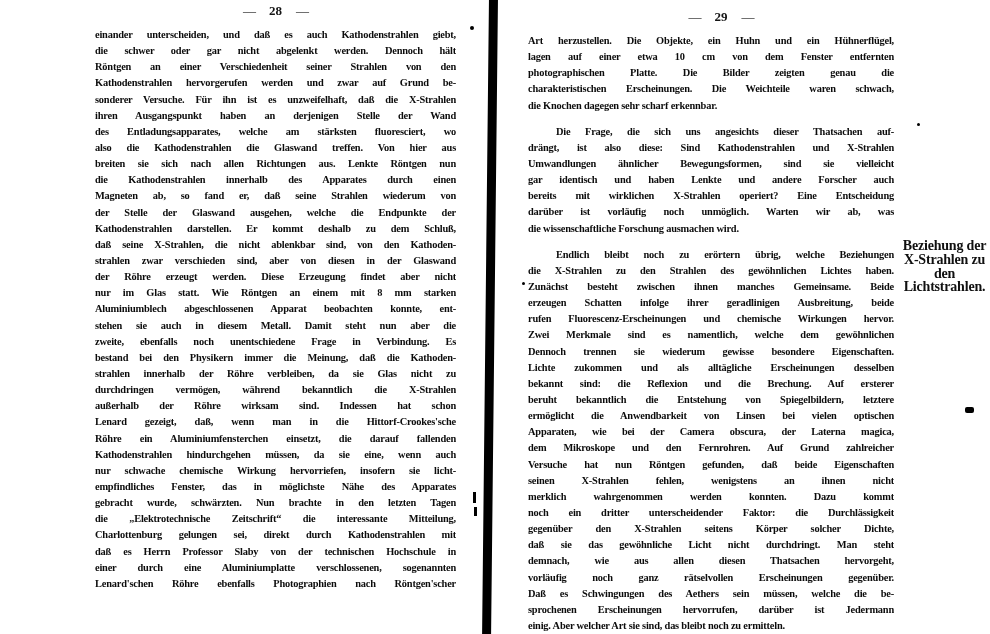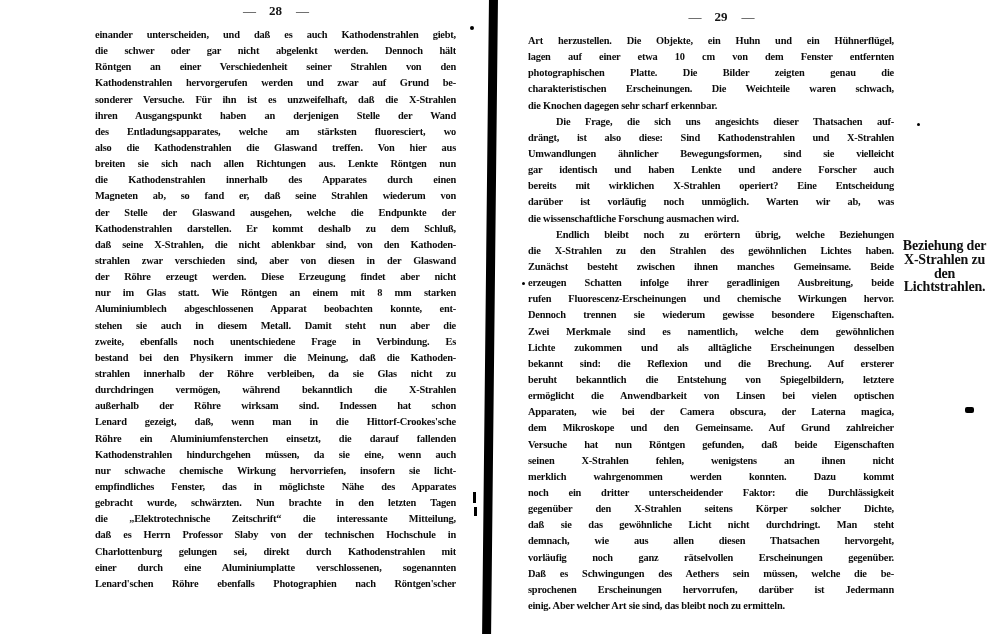--- a/index.html
+++ b/index.html
@@ -20,21 +20,21 @@
   
   .text-block{position:absolute;}
   .line{
     height:16.15px;line-height:16.15px;overflow:hidden;
     font-size:10.4px;font-weight:700;letter-spacing:-0.2px;
     text-align:justify;color:#0c0c0c;white-space:normal;
   }
   .line::after{content:"";display:inline-block;width:100%;height:0;}
   .line.para-end{text-align:left;}
   .line.para-end::after{content:none;}
-  .line.indent{text-indent:28px;}
+  .line.indent{text-indent:28px;margin-top:10px;}
 
   .block-left{left:95px;top:27px;width:361px;}
   .block-right{left:528px;top:33px;width:366px;}
   .header-left{left:95px;top:3px;width:361px;}
   .header-right{left:538px;top:9px;width:366px;}
 
   
   .margin-note{
     position:absolute;left:899px;top:239px;width:91px;
     font-size:14px;font-weight:700;line-height:13.8px;text-align:center;
@@ -97,22 +97,22 @@
       <div class="line">strahlen innerhalb der Röhre verbleiben, da sie Glas nicht zu</div>
       <div class="line">durchdringen vermögen, während bekanntlich die X-Strahlen</div>
       <div class="line">außerhalb der Röhre wirksam sind.  Indessen hat schon</div>
       <div class="line">Lenard gezeigt, daß, wenn man in die Hittorf-Crookes'sche</div>
       <div class="line">Röhre ein Aluminiumfensterchen einsetzt, die darauf fallenden</div>
       <div class="line">Kathodenstrahlen hindurchgehen müssen, da sie eine, wenn auch</div>
       <div class="line">nur schwache chemische Wirkung hervorriefen, insofern sie licht-</div>
       <div class="line">empfindliches Fenster, das in möglichste Nähe des Apparates</div>
       <div class="line">gebracht wurde, schwärzten.  Nun brachte in den letzten Tagen</div>
       <div class="line">die „Elektrotechnische Zeitschrift“ die interessante Mitteilung,</div>
+      <div class="line">Charlottenburg gelungen sei, direkt durch Kathodenstrahlen mit</div>
       <div class="line">daß es Herrn Professor Slaby von der technischen Hochschule in</div>
-      <div class="line">Charlottenburg gelungen sei, direkt durch Kathodenstrahlen mit</div>
       <div class="line">einer durch eine Aluminiumplatte verschlossenen, sogenannten</div>
       <div class="line">Lenard'schen Röhre ebenfalls Photographien nach Röntgen'scher</div>
     </div>
 
   <div class="gutter"></div>
   <div class="gutter-frag"></div>
 
   <div class="page-header header-right">
     <span class="dash">—</span>
     <span class="num">29</span>
@@ -130,28 +130,28 @@
       <div class="line">Umwandlungen ähnlicher Bewegungsformen, sind sie vielleicht</div>
       <div class="line">gar identisch und haben Lenkte und andere Forscher auch</div>
       <div class="line">bereits mit wirklichen X-Strahlen operiert?  Eine Entscheidung</div>
       <div class="line">darüber ist vorläufig noch unmöglich.  Warten wir ab, was</div>
       <div class="line para-end">die wissenschaftliche Forschung ausmachen wird.</div>
       <div class="line indent">Endlich bleibt noch zu erörtern übrig, welche Beziehungen</div>
       <div class="line">die X-Strahlen zu den Strahlen des gewöhnlichen Lichtes haben.</div>
       <div class="line">Zunächst besteht zwischen ihnen manches Gemeinsame.  Beide</div>
       <div class="line">erzeugen Schatten infolge ihrer geradlinigen Ausbreitung, beide</div>
       <div class="line">rufen Fluorescenz-Erscheinungen und chemische Wirkungen hervor.</div>
+      <div class="line">Zwei Merkmale sind es namentlich, welche dem gewöhnlichen</div>
       <div class="line">Dennoch trennen sie wiederum gewisse besondere Eigenschaften.</div>
-      <div class="line">Zwei Merkmale sind es namentlich, welche dem gewöhnlichen</div>
       <div class="line">Lichte zukommen und als alltägliche Erscheinungen desselben</div>
       <div class="line">bekannt sind:  die Reflexion und die Brechung.  Auf ersterer</div>
       <div class="line">beruht bekanntlich die Entstehung von Spiegelbildern, letztere</div>
       <div class="line">ermöglicht die Anwendbarkeit von Linsen bei vielen optischen</div>
       <div class="line">Apparaten, wie bei der Camera obscura, der Laterna magica,</div>
-      <div class="line">dem Mikroskope und den Gemeinsame.  Auf Grund zahlreicher</div>
+      <div class="line">dem Mikroskope und den Fernrohren.  Auf Grund zahlreicher</div>
       <div class="line">Versuche hat nun Röntgen gefunden, daß beide Eigenschaften</div>
       <div class="line">seinen X-Strahlen fehlen, wenigstens an ihnen nicht</div>
       <div class="line">merklich wahrgenommen werden konnten.  Dazu kommt</div>
       <div class="line">noch ein dritter unterscheidender Faktor:  die Durchlässigkeit</div>
       <div class="line">gegenüber den X-Strahlen seitens Körper solcher Dichte,</div>
       <div class="line">daß sie das gewöhnliche Licht nicht durchdringt.  Man steht</div>
       <div class="line">demnach, wie aus allen diesen Thatsachen hervorgeht,</div>
       <div class="line">vorläufig noch ganz rätselvollen Erscheinungen gegenüber.</div>
       <div class="line">Daß es Schwingungen des Aethers sein müssen, welche die be-</div>
       <div class="line">sprochenen Erscheinungen hervorrufen, darüber ist Jedermann</div>

